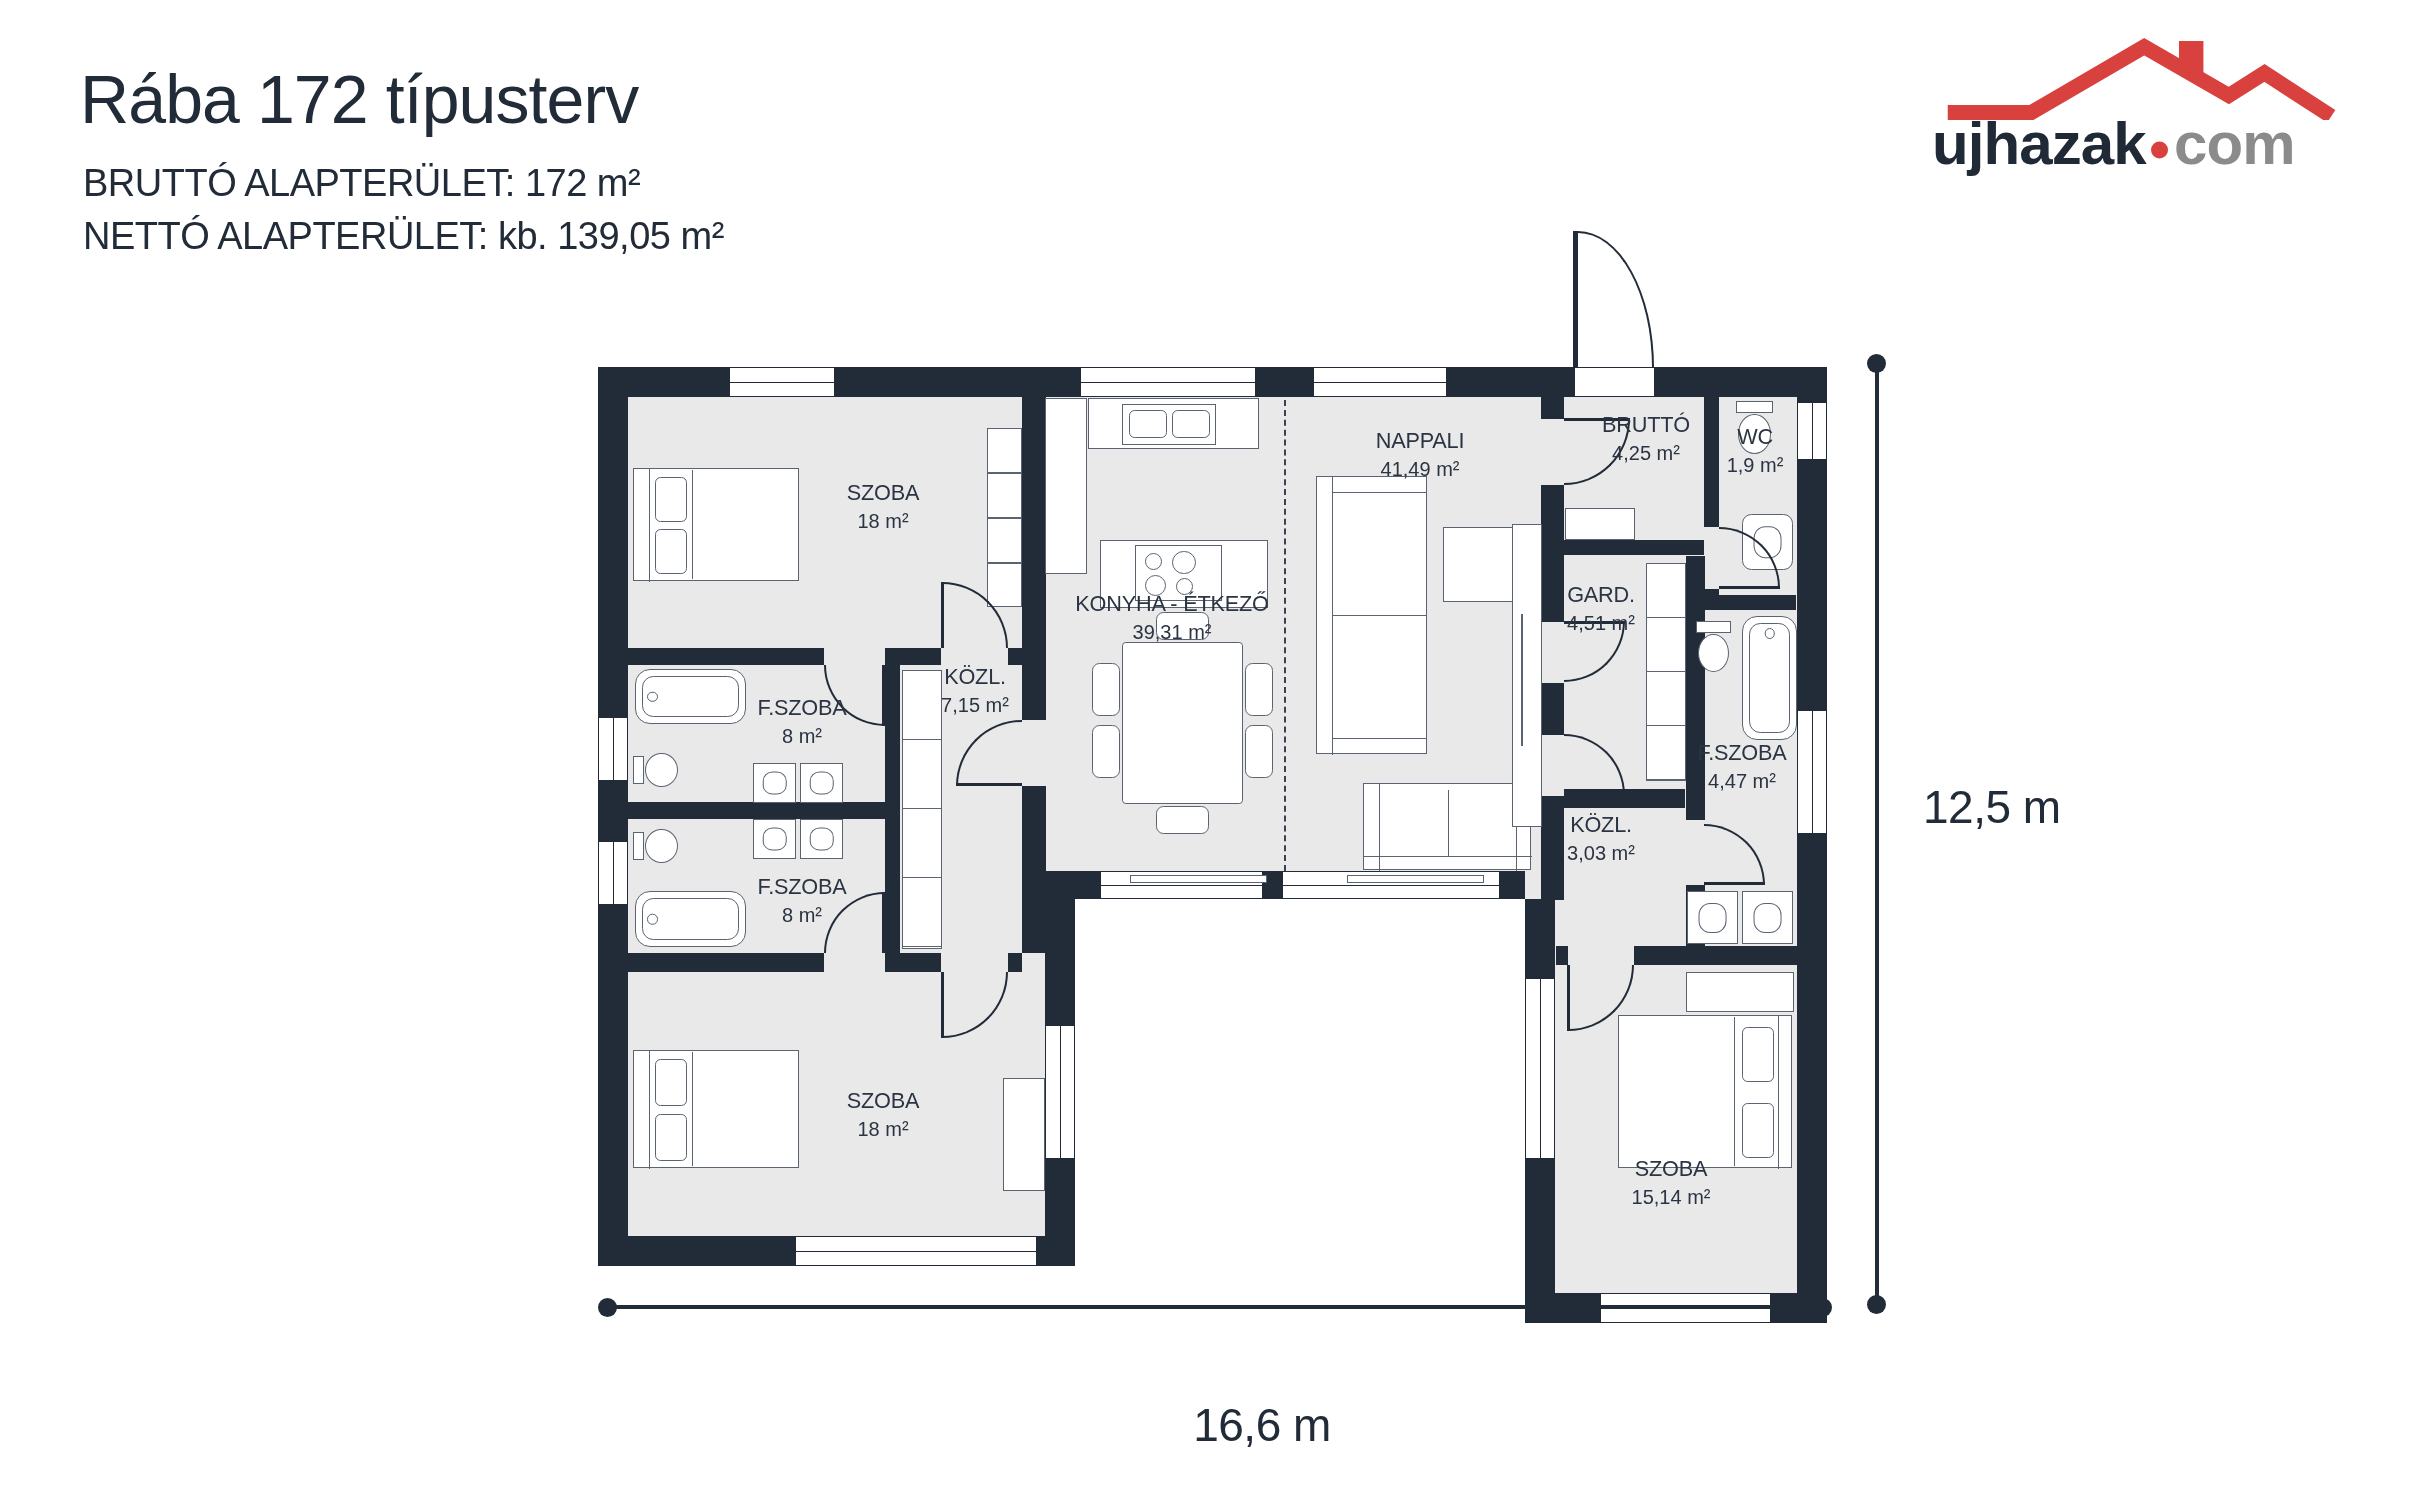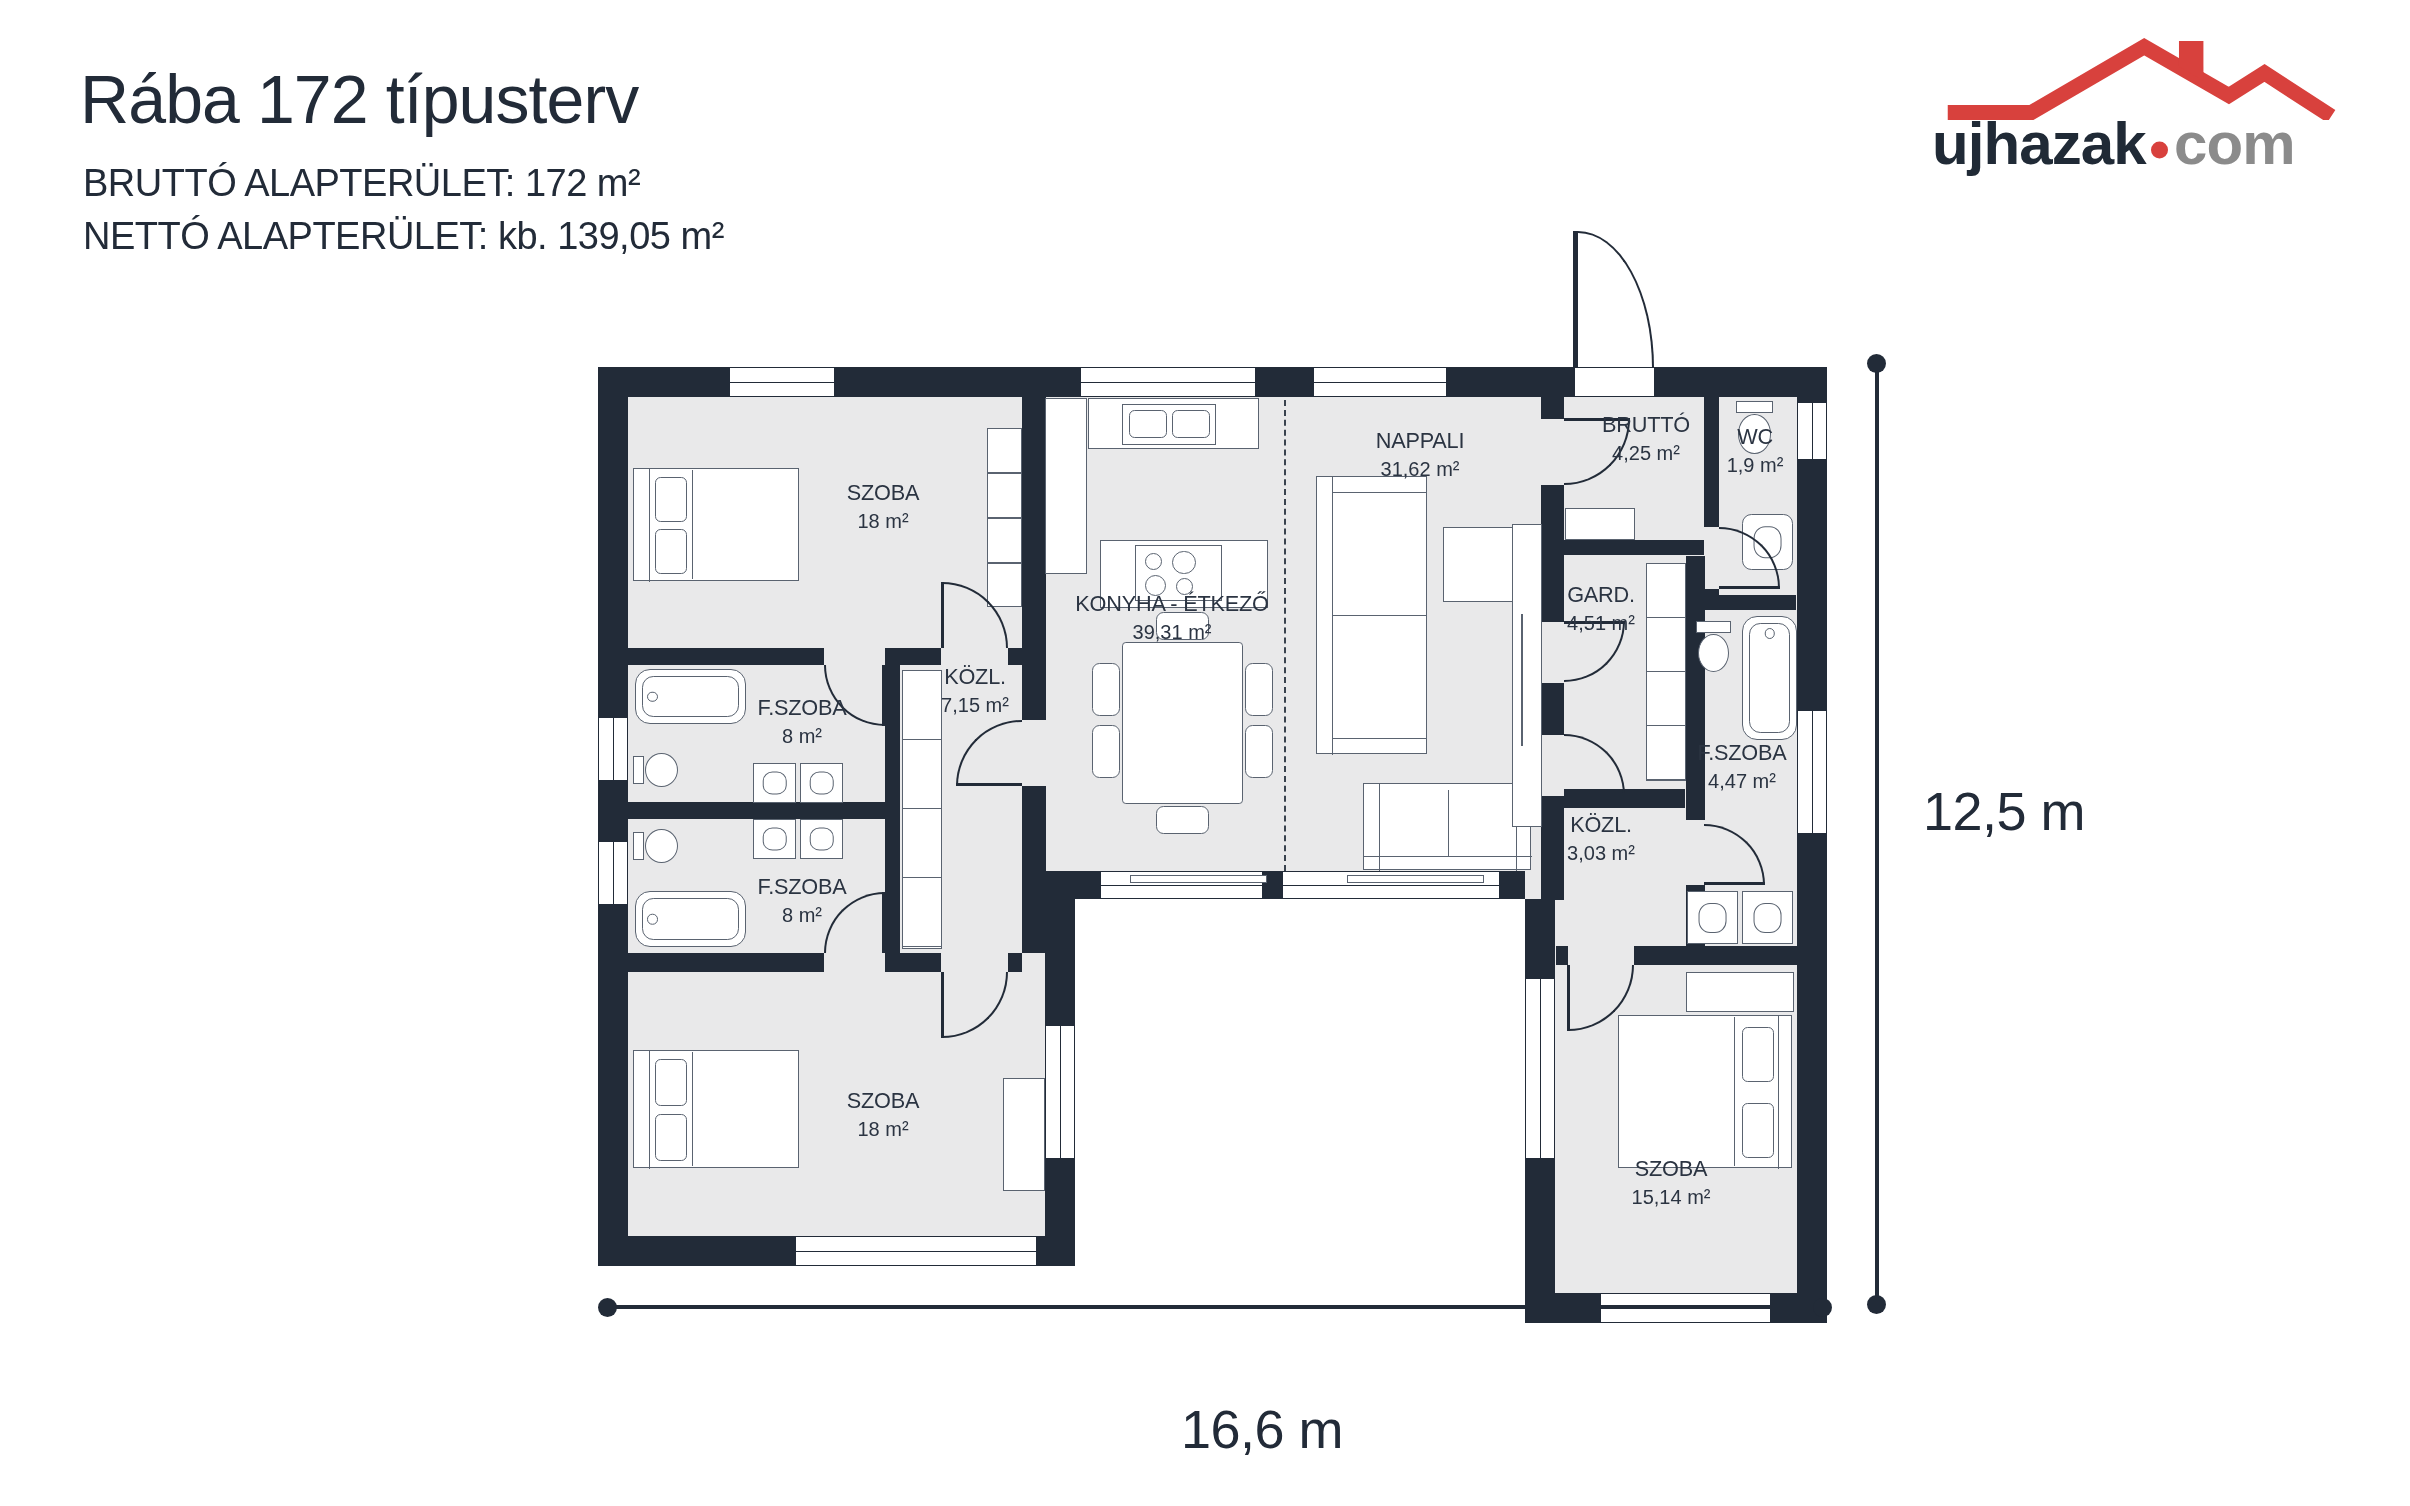--- a/index.html
+++ b/index.html
@@ -59,21 +59,21 @@
   .sinkbox::after{content:"";position:absolute;left:50%;top:50%;width:55%;height:55%;transform:translate(-50%,-50%);border:1.2px solid var(--furn);border-radius:40%;}
   .burner{position:absolute;border:1.2px solid var(--furn);border-radius:50%;background:#fff;box-sizing:border-box;}
   .chair{border-radius:7.5px;}
   
   .rlabel{position:absolute;transform:translateX(-50%);text-align:center;color:var(--text);white-space:nowrap;z-index:30;}
   .rname{font-size:21.7px;letter-spacing:-0.2px;}
   .rarea{font-size:20px;margin-top:3.8px;}
   
   .dimline{position:absolute;background:var(--wall);}
   .dimdot{position:absolute;width:19px;height:19px;border-radius:50%;background:var(--wall);}
-  .dimlabel{position:absolute;font-size:54px;color:var(--wall);letter-spacing:-0.5px;}
+  .dimlabel{position:absolute;font-size:46px;color:var(--wall);letter-spacing:-0.5px;}
 </style>
 </head>
 <body>
 
 <div class="title">Rába 172 típusterv</div>
 <div class="subline" style="top:162px">BRUTTÓ ALAPTERÜLET: 172 m²</div>
 <div class="subline" style="top:215px">NETTÓ ALAPTERÜLET: kb. 139,05 m²</div>
 
 <svg class="abs" style="left:1942px;top:26px" width="395" height="94" viewBox="0 0 420 100">
   <polyline points="6,92 95,92 215,22 305,74 343,50 414,96" fill="none" stroke="#d8413d" stroke-width="16"></polyline>
@@ -262,21 +262,21 @@
 <div class="rlabel" style="left:975px;top:664px">
   <div class="rname">KÖZL.</div>
     <div class="rarea">7,15 m²</div>
 </div>
 <div class="rlabel" style="left:1172px;top:591px">
   <div class="rname">KONYHA - ÉTKEZŐ</div>
     <div class="rarea">39,31 m²</div>
 </div>
 <div class="rlabel" style="left:1420px;top:428px">
   <div class="rname">NAPPALI</div>
-    <div class="rarea">31,62 m²</div>
+    <div class="rarea">41,49 m²</div>
 </div>
 <div class="rlabel" style="left:1646px;top:412px">
   <div class="rname">BRUTTÓ</div>
     <div class="rarea">4,25 m²</div>
 </div>
 <div class="rlabel" style="left:1755px;top:424px">
   <div class="rname">WC</div>
     <div class="rarea">1,9 m²</div>
 </div>
 <div class="rlabel" style="left:1601px;top:582px">

